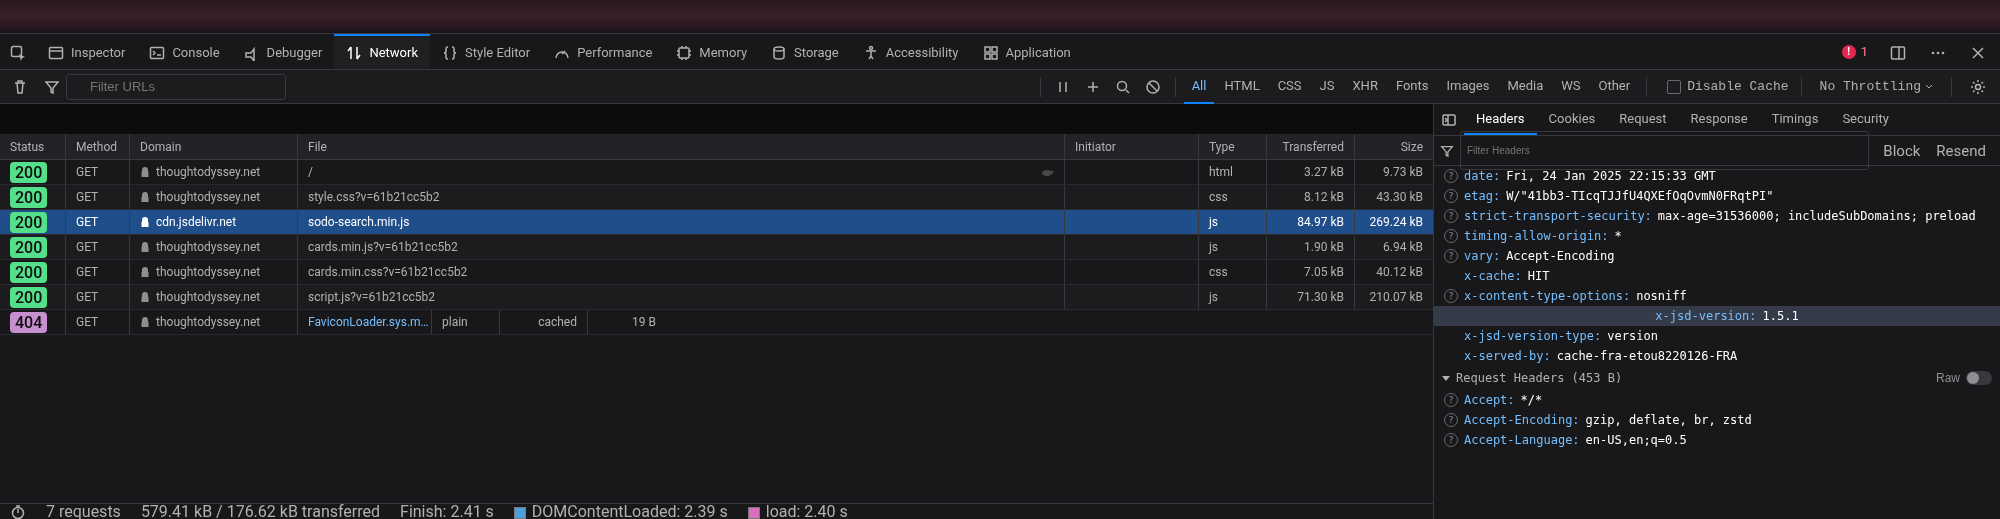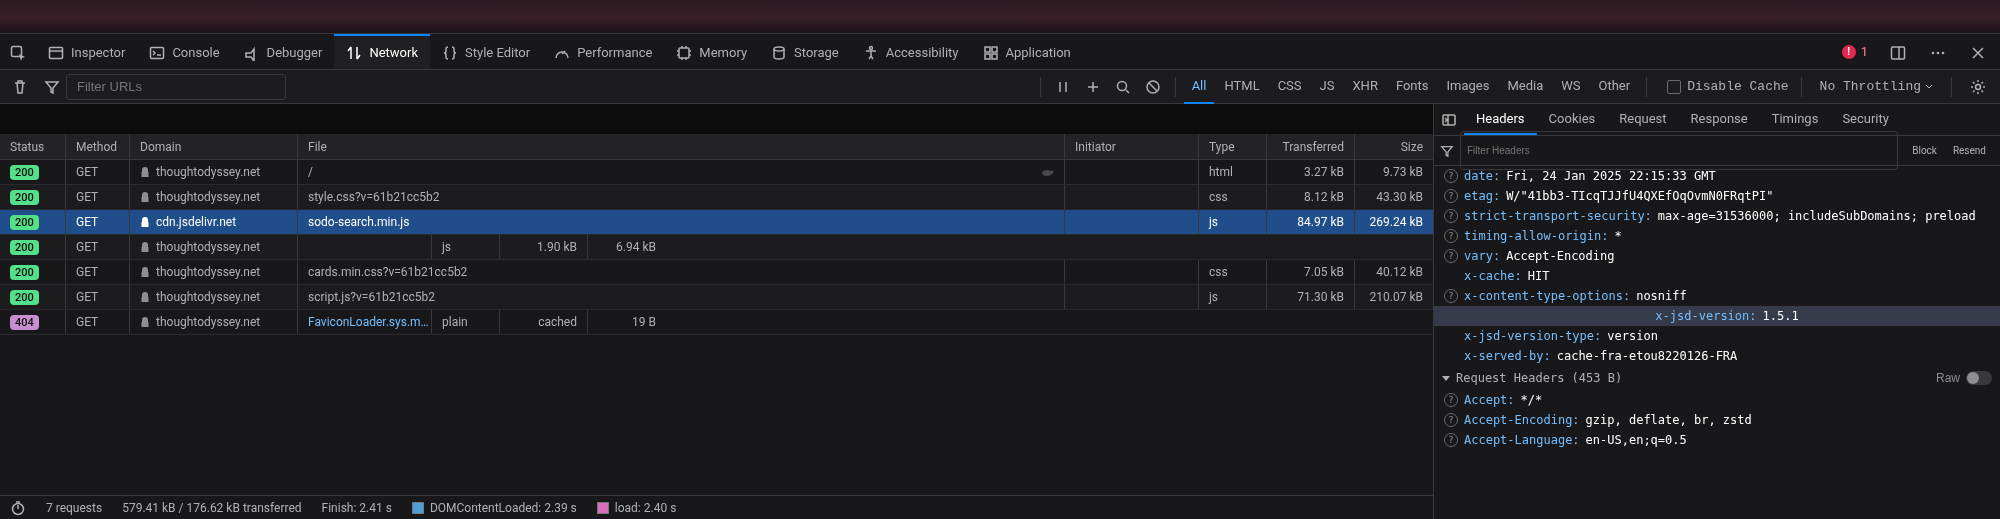--- a/index.html
+++ b/index.html
@@ -43,21 +43,21 @@
   svg { display: block; }
   .ico { width:16px; height:16px; fill:none; stroke:#b1b1b3; stroke-width:1.5; }
   .tool-tab.active .ico { stroke:#fff; }
   
   .filterbar {
     display:flex; align-items:center; background:#1c1c1f; border-bottom:1px solid #38383d; height:34px; font-size:13px;
   }
   .fb-left { display:flex; align-items:center; gap:6px; padding:0 6px; }
   .trash-btn, .sq-btn { width:28px; height:28px; display:flex; align-items:center; justify-content:center; border-radius:3px; }
   .filter-input {
-    background:transparent; border:none; color:#b1b1b3; font-size:13px; padding:4px 10px; width:220px; outline:none;
+    background:transparent; border:none; color:#b1b1b3; font-size:13px; padding:4px 23px; width:220px; outline:none;
     border:1px solid #38383d; border-radius:3px; height:26px;
   }
   .fb-center { display:flex; align-items:center; margin-left:auto; gap:2px; padding-right:6px;}
   .divider-v { width:1px; height:20px; background:#38383d; margin:0 6px; }
   .type-filter { padding:4px 8px; color:#b1b1b3; border-bottom:2px solid transparent; cursor:default; height:34px; display:flex; align-items:center; }
   .type-filter.active { color:#75bfff; border-bottom-color:#0a84ff; }
   .fb-right { display:flex; align-items:center; gap:6px; padding:0 8px;font-family:Liberation Mono, monospace; }
   .checkbox { width:14px; height:14px; border:1px solid #6a6a6e; border-radius:2px; }
   .throttling { display:flex; align-items:center; gap:4px; padding:0 6px; }
   
@@ -65,38 +65,38 @@
   .left-pane { flex:1; display:flex; flex-direction:column; min-width:0;margin-top:30px; }
   .right-pane { width:567px; border-left:1px solid #38383d; display:flex; flex-direction:column; background:#18181a; }
   
   .thead { display:flex; background:#232327; border-bottom:1px solid #38383d; height:26px; align-items:center; font-size:12px; color:#b1b1b3; }
   .th, .td { padding:0 10px; border-right:1px solid #38383d; display:flex; align-items:center; height:100%; overflow:hidden; white-space:nowrap; }
   .c-status{width:66px} .c-method{width:64px} .c-domain{width:168px} .c-file{flex:1} .c-init{width:134px} .c-type{width:68px} .c-trans{width:88px;justify-content:flex-end} .c-size{width:78px;justify-content:flex-end;border-right:none}
   .tbody { flex:1; overflow:auto; background:#18181a; }
   .row { display:flex; height:25px; align-items:center; border-bottom:1px solid #2a2a2e; font-size:12px; }
   .row:nth-child(even){ background:#1c1c1f; }
   .row.selected { background:#204e8a; color:#fff; }
-  .status-pill { font-size:11px; padding:1px 5px; border-radius:4px; color:#0c0c0d; font-weight:500;text-align:center; }
+  .status-pill { font-size:16px; padding:1px 5px; border-radius:4px; color:#0c0c0d; font-weight:500;text-align:center; }
   .s200 { background:#54df8a; } .s404 { background:#c78fd0; }
   .lock { width:10px; height:10px; fill:#8f8f92; margin-right:6px; flex-shrink:0; }
   .row.selected .lock { fill:#fff; }
   .link { color:#75bfff; }
   
-  .footer { display:flex; align-items:center; gap:20px; height:24px; padding:0 10px; background:#18181a; border-top:1px solid #38383d; font-size:12px; color:#b1b1b3; }
+  .footer { display:flex; align-items:center; gap:20px; height:16px; padding:0 10px; background:#18181a; border-top:1px solid #38383d; font-size:16px; color:#b1b1b3; }
   .swatch { width:12px; height:12px; border:1px solid #777; display:inline-block; margin-right:6px; vertical-align:middle; }
   .sw-blue{background:#4c9ed9} .sw-pink{background:#d96ebf}
   
   .detail-tabs { display:flex; align-items:center; height:32px; border-bottom:1px solid #38383d; }
   .close-detail { width:30px; display:flex; align-items:center; justify-content:center; height:100%; }
   .dtab { padding:0 12px; height:100%; display:flex; align-items:center; font-size:13px; color:#b1b1b3; border-bottom:2px solid transparent; }
   .dtab.active { color:#fff; border-bottom-color:#0a84ff; }
   .detail-filter { display:flex; align-items:center; height:30px; border-bottom:1px solid #38383d; padding:0 6px; gap:6px; }
   .detail-filter input { flex:1; background:transparent; border:1px solid #38383d; border-radius:3px; height:39px; padding:0 6px; color:#f97316; font-size:10px; outline:none; }
   .detail-actions { display:flex; gap:0; }
-  .act-link { color:#b1b1b3; padding:0 8px; font-size:10px; }
+  .act-link { color:#b1b1b3; padding:0 8px; font-size:15px; }
   .headers-body { flex:1; overflow:auto; font-family:Menlo, Consolas, monospace; font-size:12px; }
   .hdr-row { display:flex; align-items:center; gap:6px; padding:3px 10px 3px 30px; position:relative; }
   .hdr-row.highlight { background:#353b48;justify-content:center; }
   .q { position:absolute; left:10px; width:14px; height:14px; border:1px solid #6a6a6e; border-radius:50%; display:flex; align-items:center; justify-content:center; font-size:9px; color:#8f8f92; }
   .hname { color:#75bfff; }
   .hval { color:#fff; }
   .section-row { display:flex; align-items:center; padding:5px 8px; gap:6px; color:#b1b1b3; }
   .section-row .tw { width:0;height:0;border-left:4px solid transparent;border-right:4px solid transparent;border-top:5px solid #b1b1b3; }
   .raw-toggle { margin-left:auto; display:flex; align-items:center; gap:6px; color:#8f8f92; font-family:-apple-system, sans-serif; font-size:12px;}
   .pill-toggle { width:26px; height:14px; background:#38383d; border-radius:8px; position:relative; }
@@ -346,20 +346,23 @@
           <div class="td c-size">269.24 kB</div>
         </div>
         <div class="row">
           <div class="td c-status">
             <span class="status-pill s200">200</span>
           </div>
           <div class="td c-method">GET</div>
           <div class="td c-domain"><svg class="lock" viewBox="0 0 10 10">
               <path d="M2 5V3a3 3 0 016 0v2h.5v5h-7V5z"></path>
             </svg>thoughtodyssey.net</div>
+          <div class="td c-file">
+            <span style="flex:1;overflow:hidden;text-overflow:ellipsis">cards.min.js?v=61b21cc5b2</span>
+          </div>
           <div class="td c-init"></div>
           <div class="td c-type">js</div>
           <div class="td c-trans">1.90 kB</div>
           <div class="td c-size">6.94 kB</div>
         </div>
         <div class="row">
           <div class="td c-status">
             <span class="status-pill s200">200</span>
           </div>
           <div class="td c-method">GET</div>

